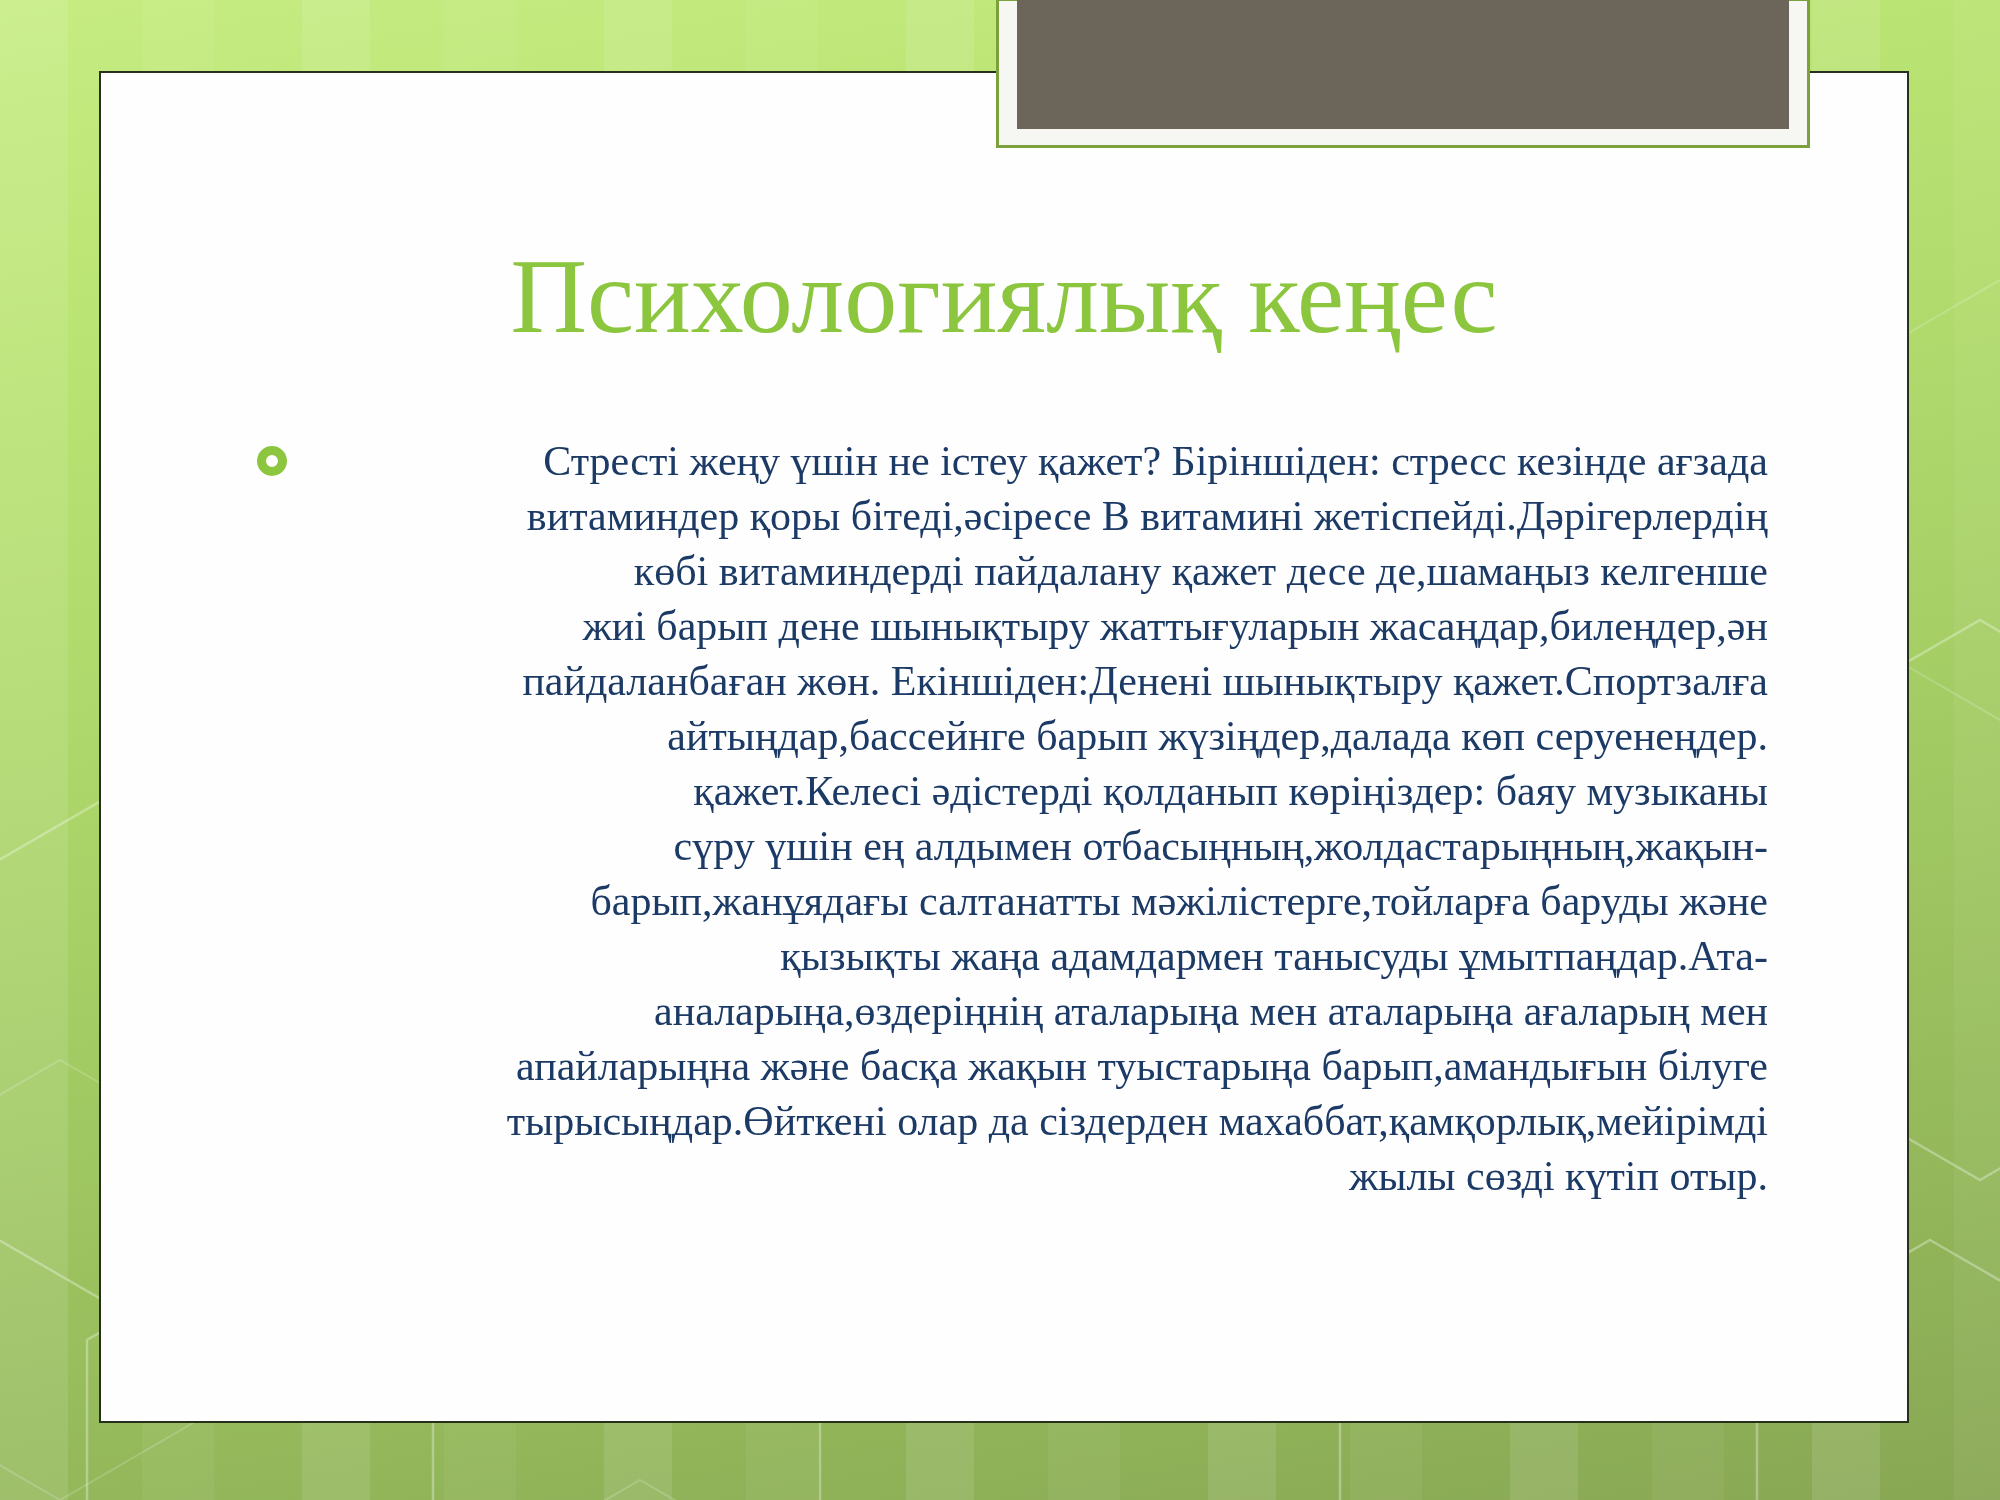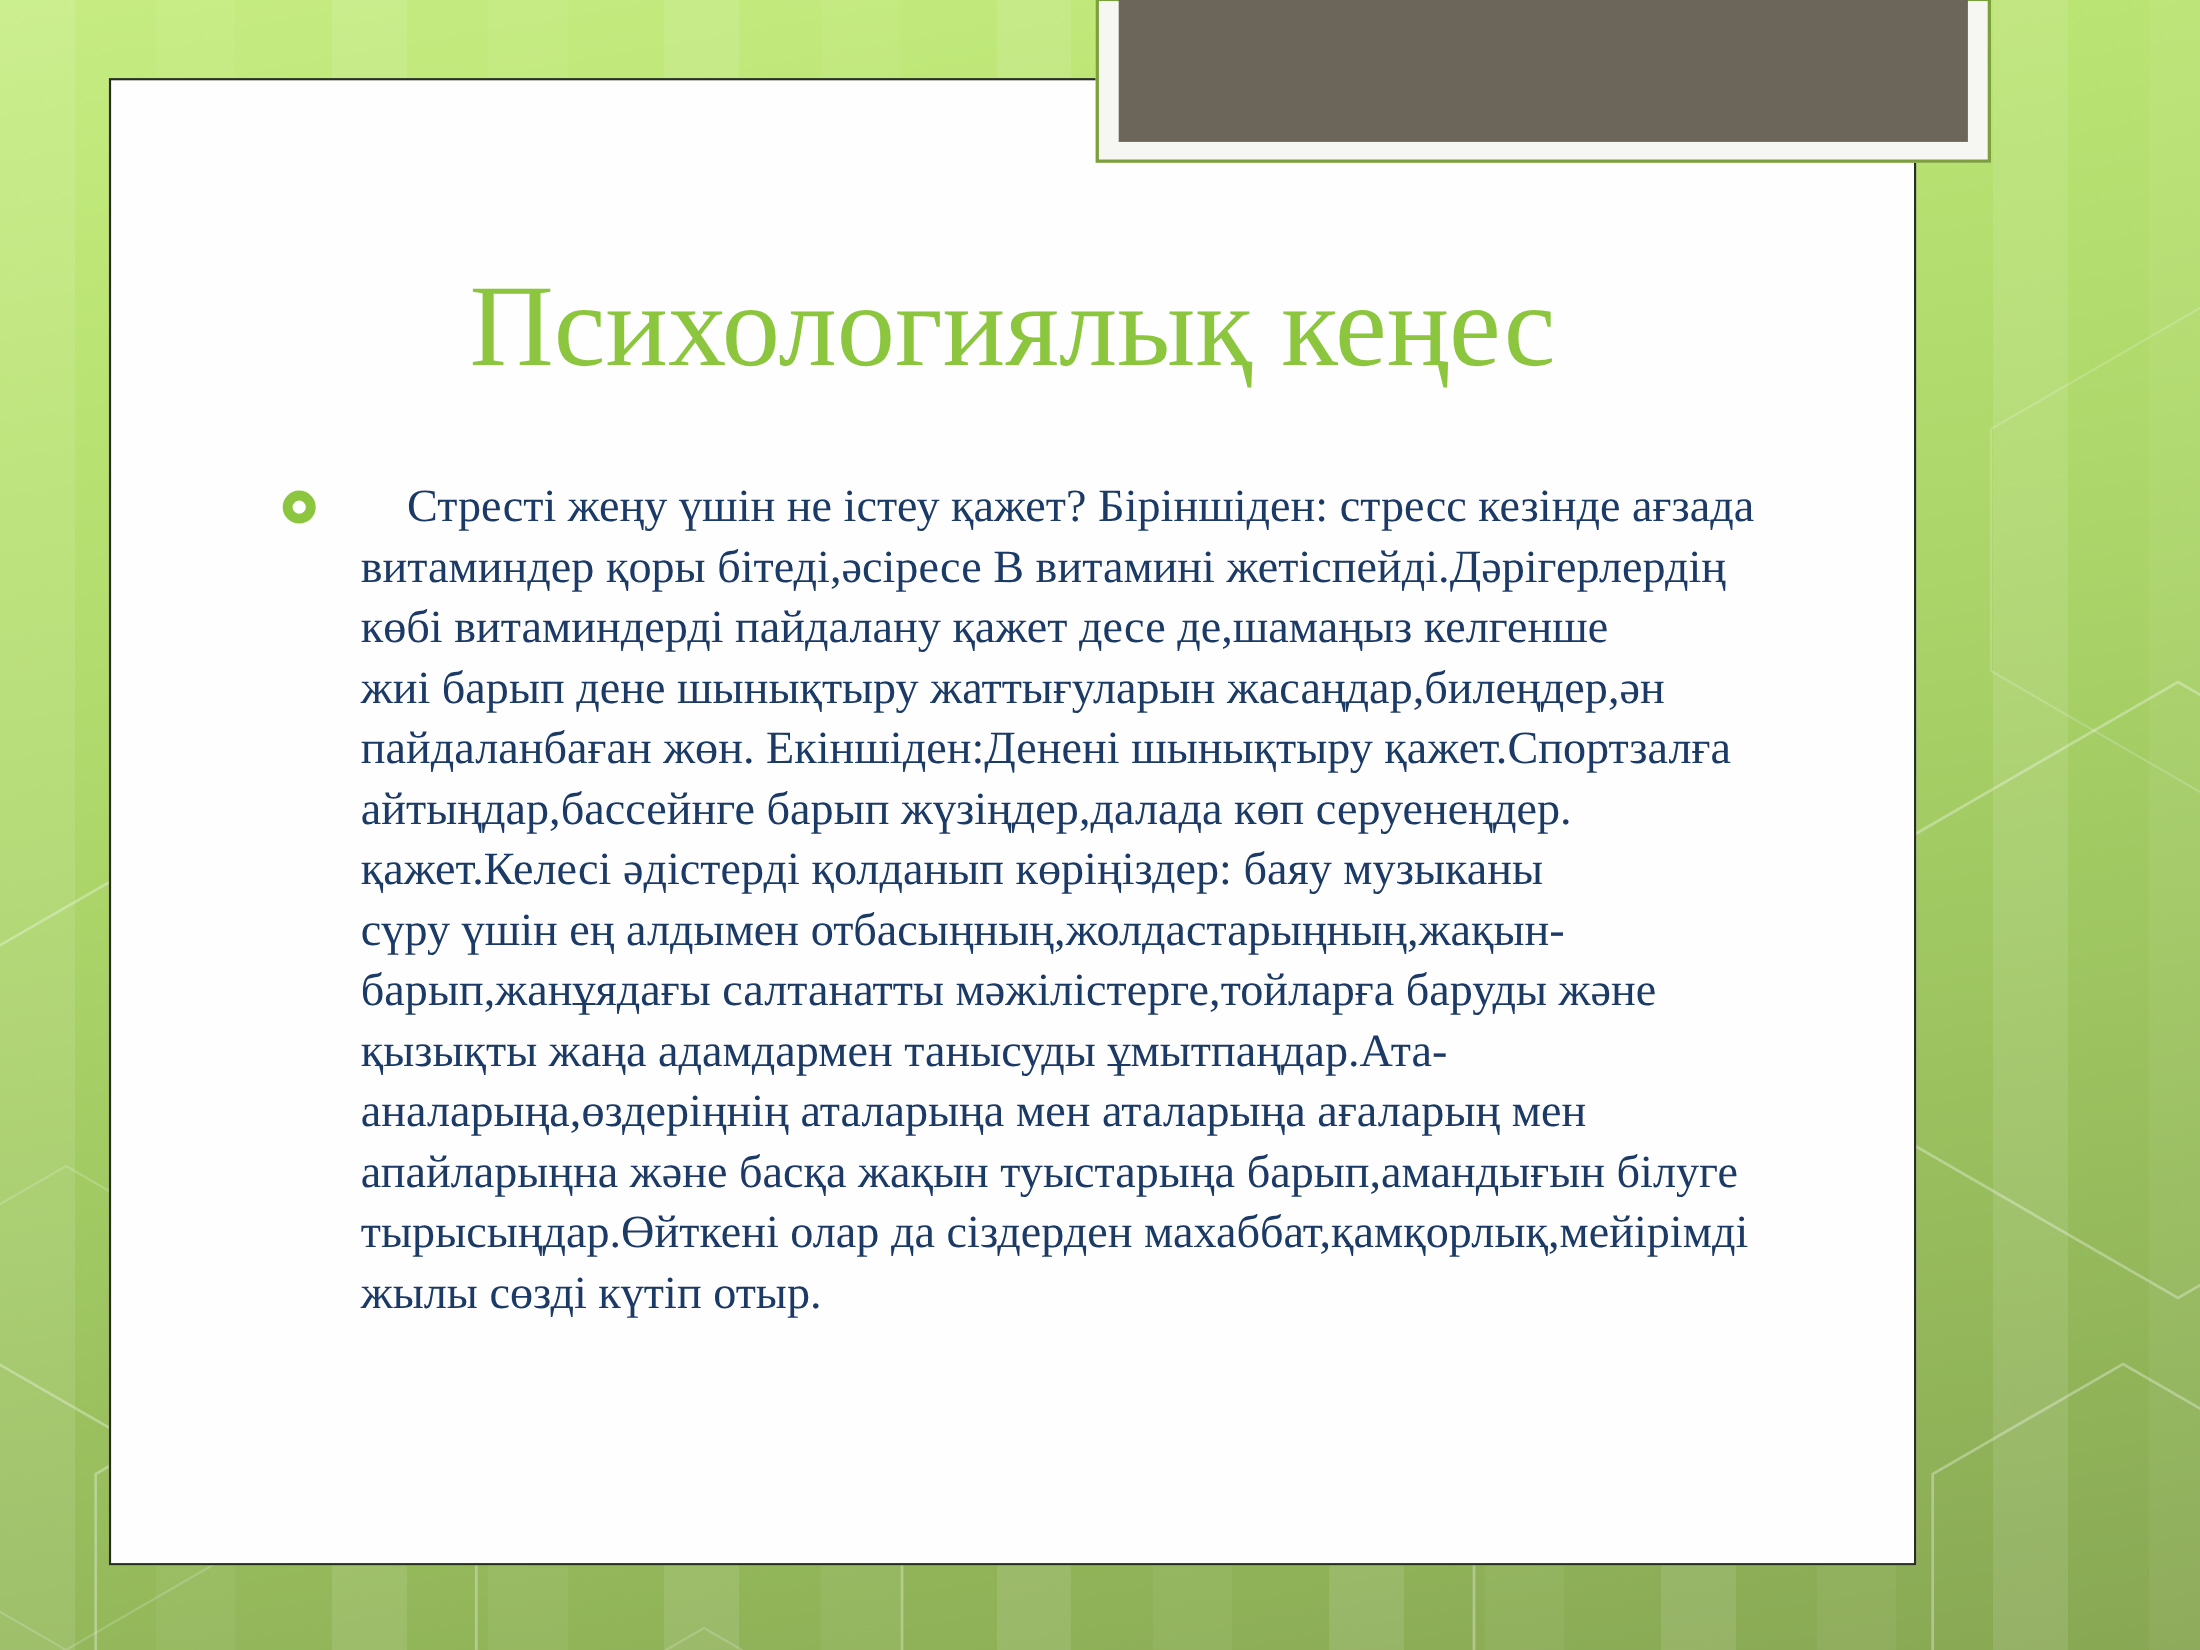--- a/index.html
+++ b/index.html
@@ -21,21 +21,21 @@
     background:repeating-linear-gradient(90deg,
       rgba(255,255,255,0.10) 0 68px,
       rgba(255,255,255,0.00) 68px 142px,
       rgba(255,255,255,0.05) 142px 214px,
       rgba(255,255,255,0.00) 214px 302px);
   }
   .hexes { position:absolute; inset:0; }
   
   .slide {
     position:absolute; left:99px; top:71px;
-    width:1643px; height:1352px;
+    width:1810px; height:1352px;
     box-sizing:border-box;
     background:#fefefe;
     border:2px solid #26301c;
   }
   
   .photo-frame {
     position:absolute; left:895px; top:-75px;
     width:814px; height:150px;
     box-sizing:border-box;
     background:#f6f6f3;
@@ -62,21 +62,21 @@
     border-radius:50%;
     background:#ffffff;
   }
   
   .body {
     position:absolute; left:227px; top:361px;
     width:1440px;
     color:#1c3a66;
     font-size:42px; line-height:55px;
   }
-  .body-line { white-space:nowrap; }
+  .body-line { white-space:nowrap;text-align:right; }
   .body-line.first { text-indent:42px; }
 </style>
 </head>
 <body>
 
 <div class="bg"></div>
 <div class="bg-stripes"></div>
 <svg class="hexes" width="2000" height="1500" viewBox="0 0 2000 1500">
   <g fill="none" stroke="rgba(255,255,255,0.32)" stroke-width="2.5">
     <polygon points="120,790 345,920 345,1180 120,1310 -105,1180 -105,920"></polygon>

